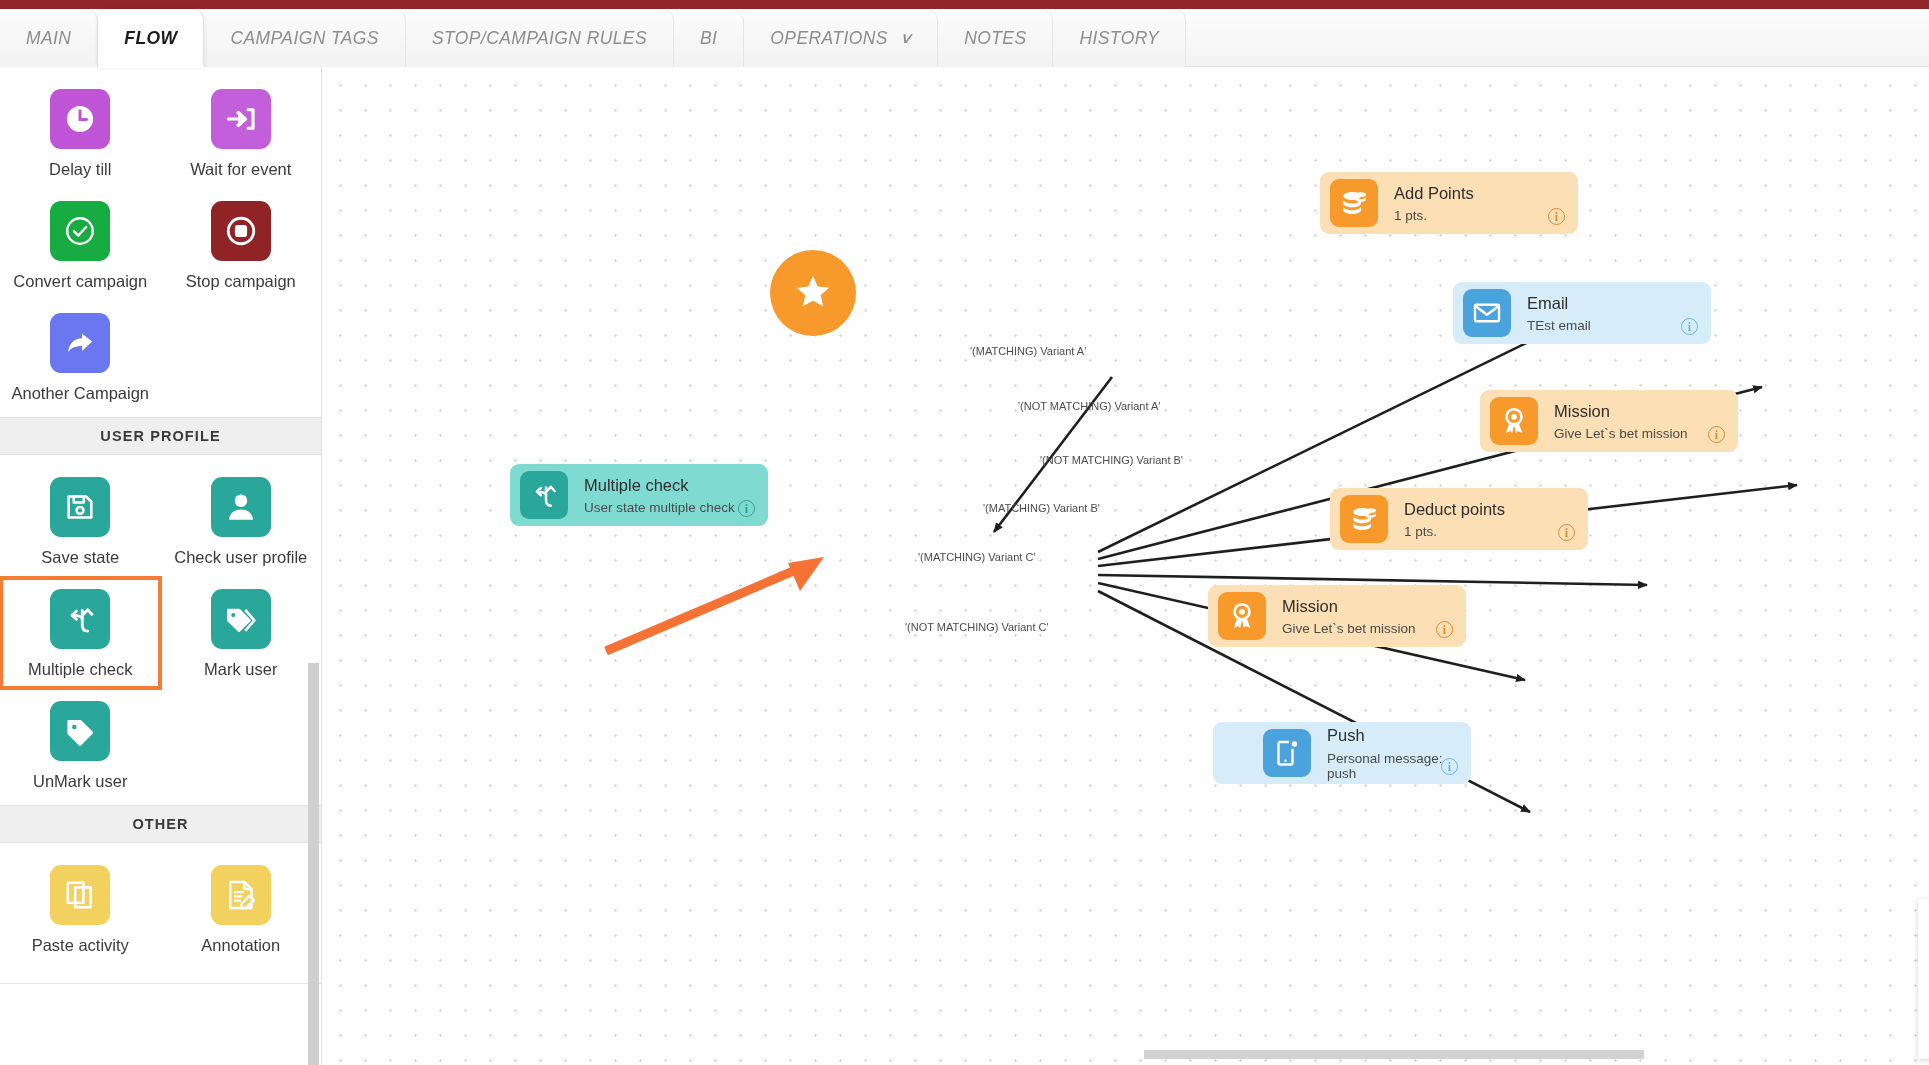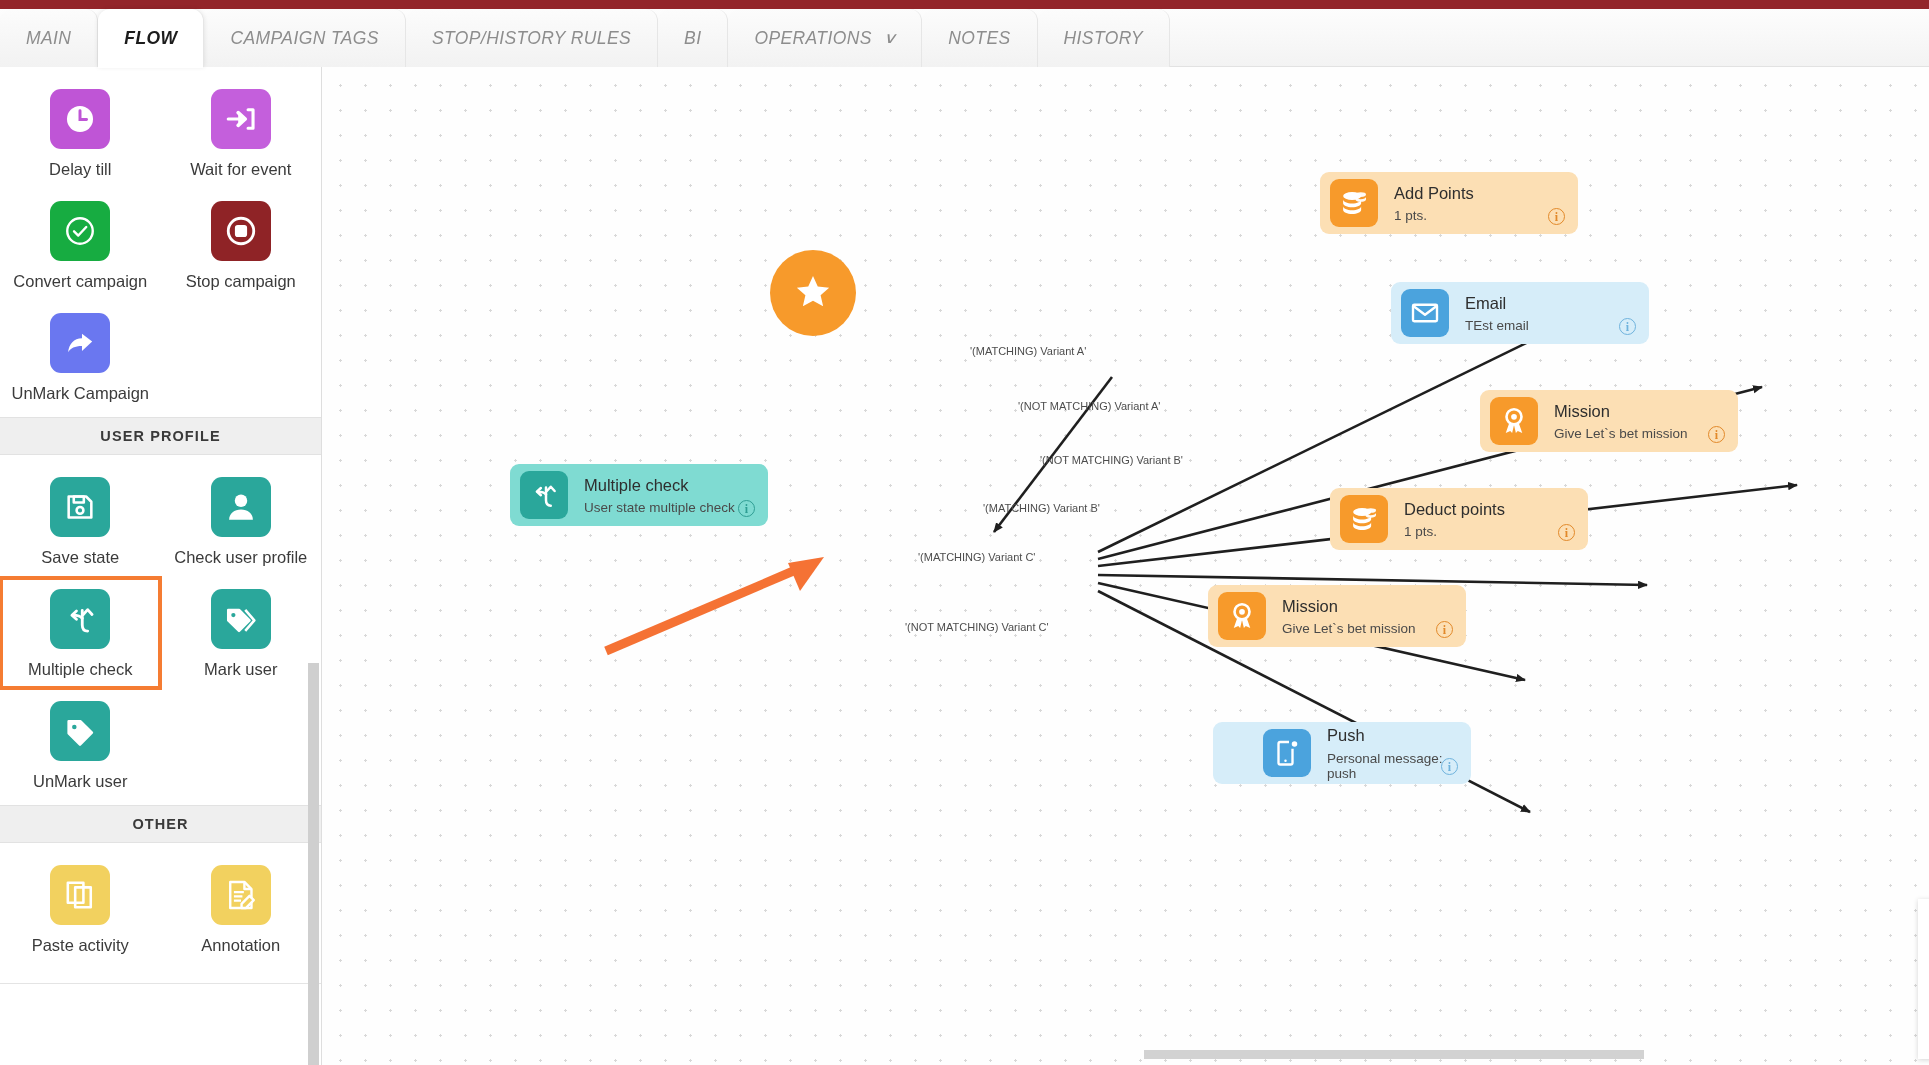--- a/index.html
+++ b/index.html
@@ -213,21 +213,21 @@
       <div class="tab">
         <span>MAIN</span>
       </div>
       <div class="tab active">
         <span>FLOW</span>
       </div>
       <div class="tab">
         <span>CAMPAIGN TAGS</span>
       </div>
       <div class="tab">
-        <span>STOP/HISTORY RULES</span>
+        <span>STOP/CAMPAIGN RULES</span>
       </div>
       <div class="tab">
         <span>BI</span>
       </div>
       <div class="tab">
         <span>OPERATIONS</span>
         <span class="chev">∨</span>
       </div>
       <div class="tab">
         <span>NOTES</span>
@@ -277,21 +277,21 @@
             </svg>
           </div>
           <div class="pal-label">Stop campaign</div>
         </div>
         <div class="pal-item">
           <div class="pal-ico" style="background: rgb(106, 119, 240); --icb: #6a77f0;">
             <svg width="34" height="34" viewBox="0 0 24 24" fill="#fff">
               <path d="M13.4 5.4v3.3C7.6 8.9 4.3 12.6 3.6 18.6c1.9-2.9 4.6-4.4 9.8-4.4v3.4L20.6 11z"></path>
             </svg>
           </div>
-          <div class="pal-label">UnMark Campaign</div>
+          <div class="pal-label">Another Campaign</div>
         </div>
       </div>
       <div class="section-head">USER PROFILE</div>
       <div class="palette-grid">
         <div class="pal-item">
           <div class="pal-ico" style="background: rgb(42, 167, 155); --icb: #2aa79b;">
             <svg width="34" height="34" viewBox="0 0 24 24" fill="none" stroke="#fff" stroke-width="1.8" stroke-linejoin="round">
               <path d="M4 4.6h12.3L20 8.3V19.4H4z"></path>
               <circle cx="12" cy="14.4" r="2.4"></circle>
               <path d="M7.6 4.6h7.1v4.2H7.6z"></path>
@@ -416,21 +416,21 @@
             <ellipse cx="17.4" cy="5.2" rx="4.2" ry="1.9" opacity=".95"></ellipse>
             <path d="M13.2 7c0 1 1.9 1.9 4.2 1.9s4.2-.9 4.2-1.9v2.1c0 1-1.9 1.9-4.2 1.9s-4.2-.9-4.2-1.9z" opacity=".95"></path>
           </svg>
         </div>
        <div class="ntext">
          <div class="ntitle">Add Points</div>
          <div class="nsub">1 pts.</div>
        </div>
        <div class="ninfo">i</div>
       </div>
-      <div class="node blue" style="left: 1069px; top: 215px; width: 258px; height: 62px;">
+      <div class="node blue" style="left: 1131px; top: 215px; width: 258px; height: 62px;">
         <div class="nico">
           <svg width="30" height="30" viewBox="0 0 24 24" fill="none" stroke="#fff" stroke-width="1.9" stroke-linejoin="round">
             <rect x="2.4" y="5.4" width="19.2" height="13.2" rx="1"></rect>
             <path d="M2.4 6.2 12 13.4l9.6-7.2"></path>
           </svg>
         </div>
        <div class="ntext">
          <div class="ntitle">Email</div>
          <div class="nsub">TEst email</div>
        </div>

